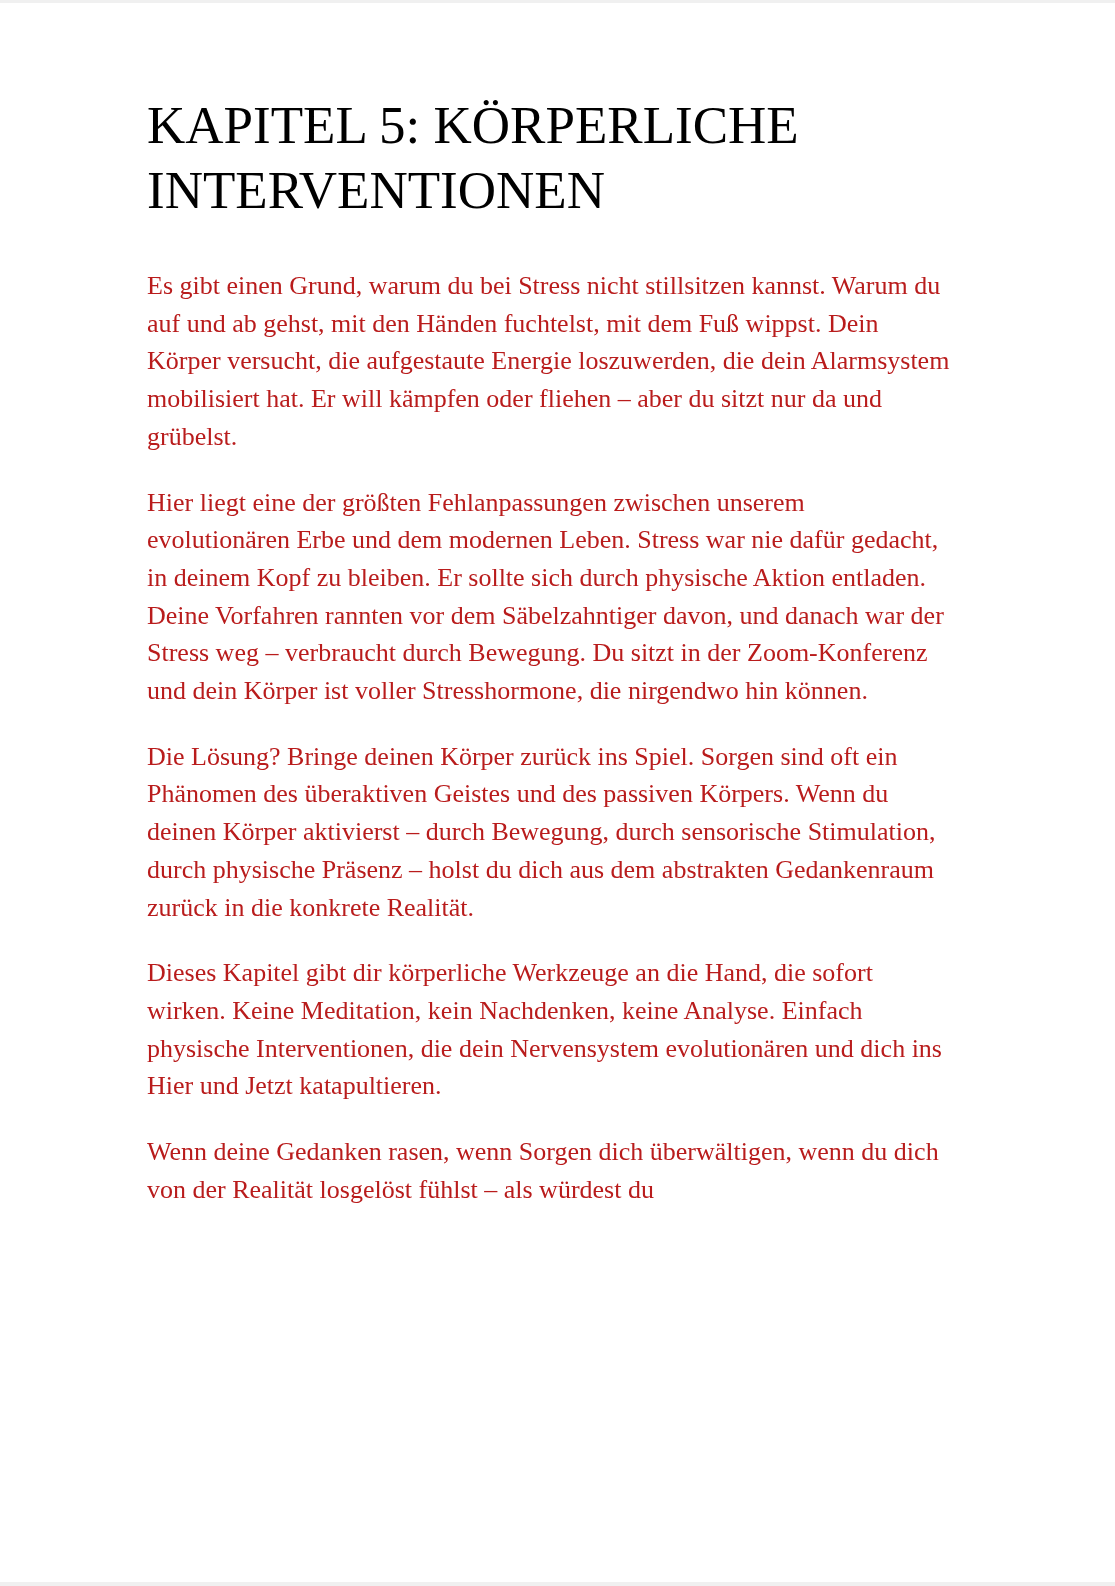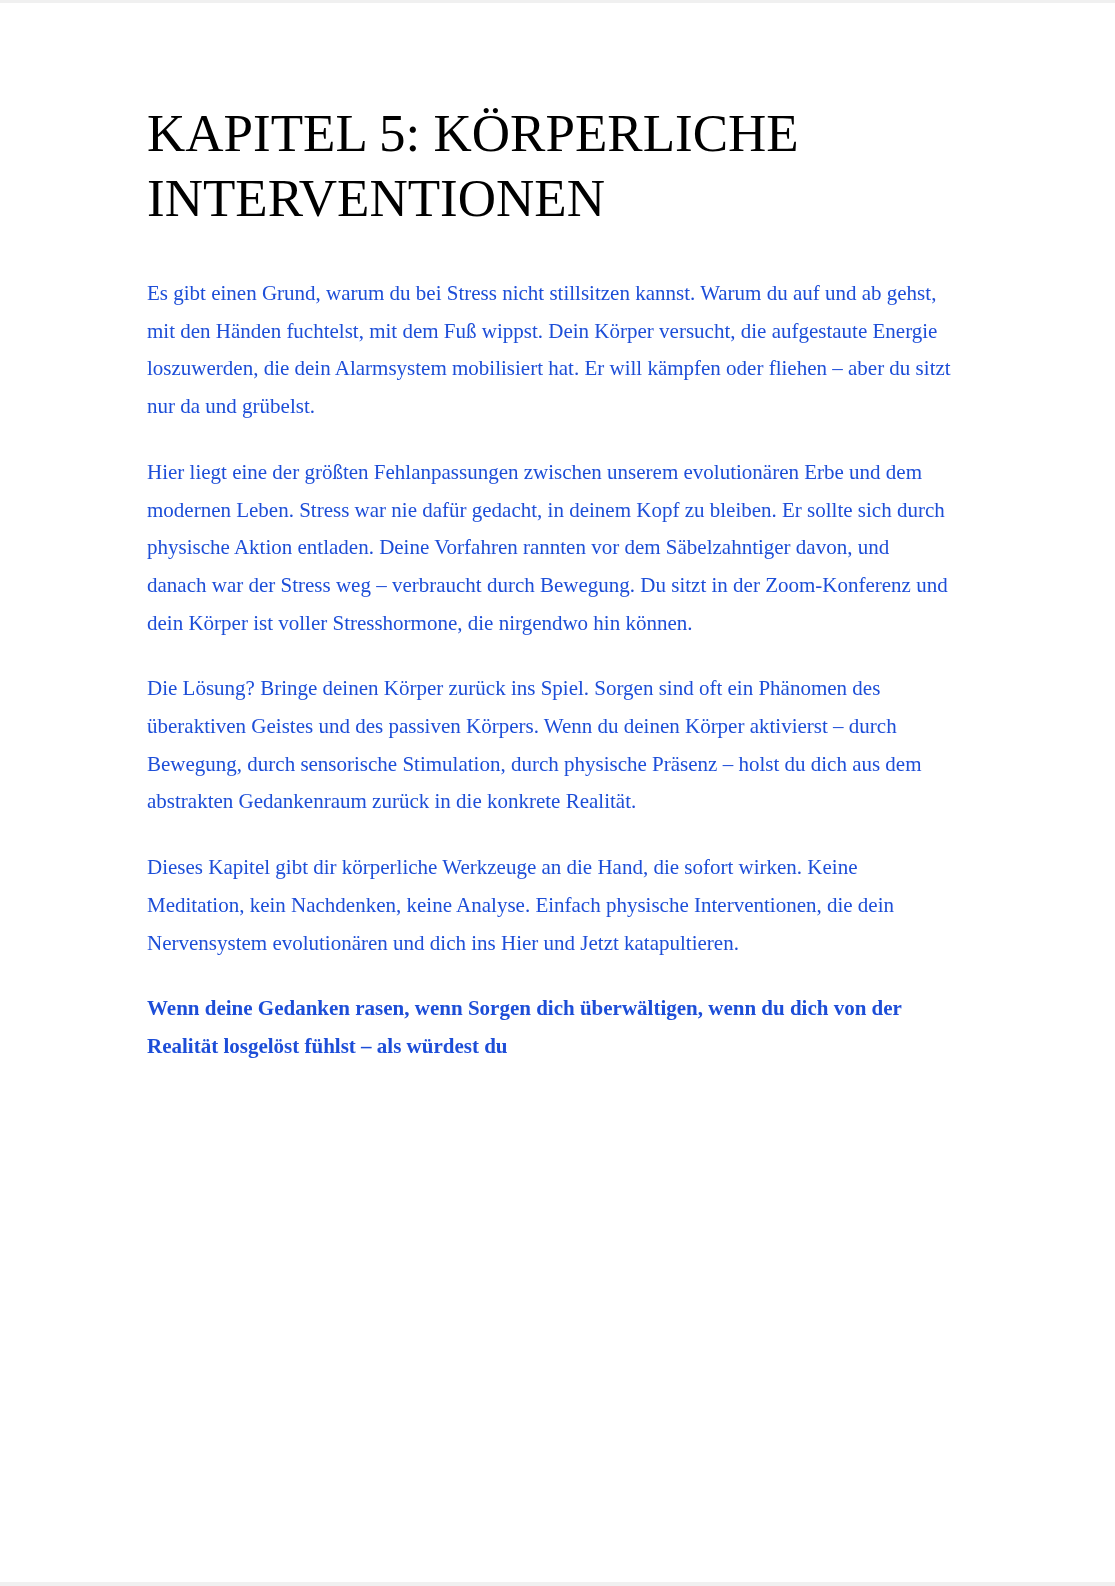--- a/index.html
+++ b/index.html
@@ -20,43 +20,43 @@
     position: absolute;
     left: 0;
     width: 100%;
     background: #f0f0f0;
   }
   .edge-bar.top { top: 0; height: 3px; }
   .edge-bar.bottom { bottom: 0; height: 4px; }
   .content {
     position: absolute;
     left: 147px;
-    top: 12px;
+    top: 4px;
     width: 806px;
     padding-top: 89px;
     box-sizing: content-box;
   }
   h1.chapter-title {
     font-family: "Liberation Serif", "DejaVu Serif", serif;
     font-weight: 400;
     font-size: 53px;
     line-height: 65px;
     letter-spacing: 0;
     margin: 0 0 44px 0;
     color: #000000;
   }
   p.body-paragraph {
-    font-size: 21px;
+    font-size: 26px;
     line-height: 37.7px;
     margin: 0 0 28px 0;
     text-align: left;
-    color: #1d4ed8;
+    color: #b91c1c;
     word-spacing: normal;
   }
-  p.body-paragraph:last-child { margin-bottom: 8px; font-weight: bold; }
+  p.body-paragraph:last-child { margin-bottom: 8px; }
 </style>
 </head>
 <body>
 
 <div class="page">
   <div class="edge-bar top"></div>
 
   <div class="content">
     <h1 class="chapter-title">KAPITEL 5: KÖRPERLICHE INTERVENTIONEN</h1>
 

